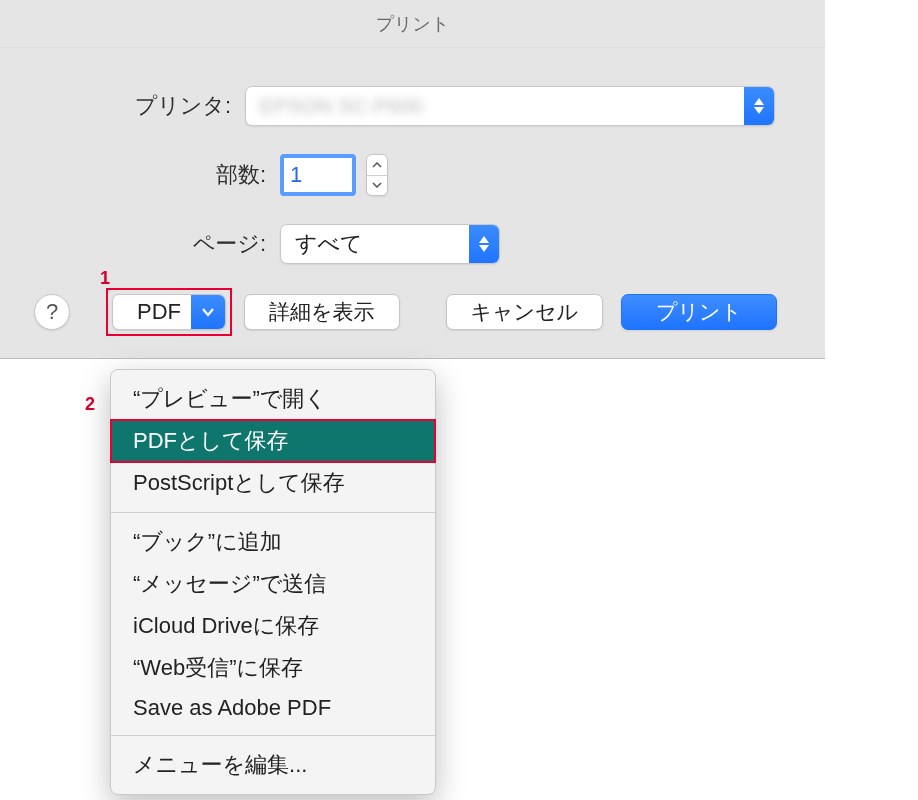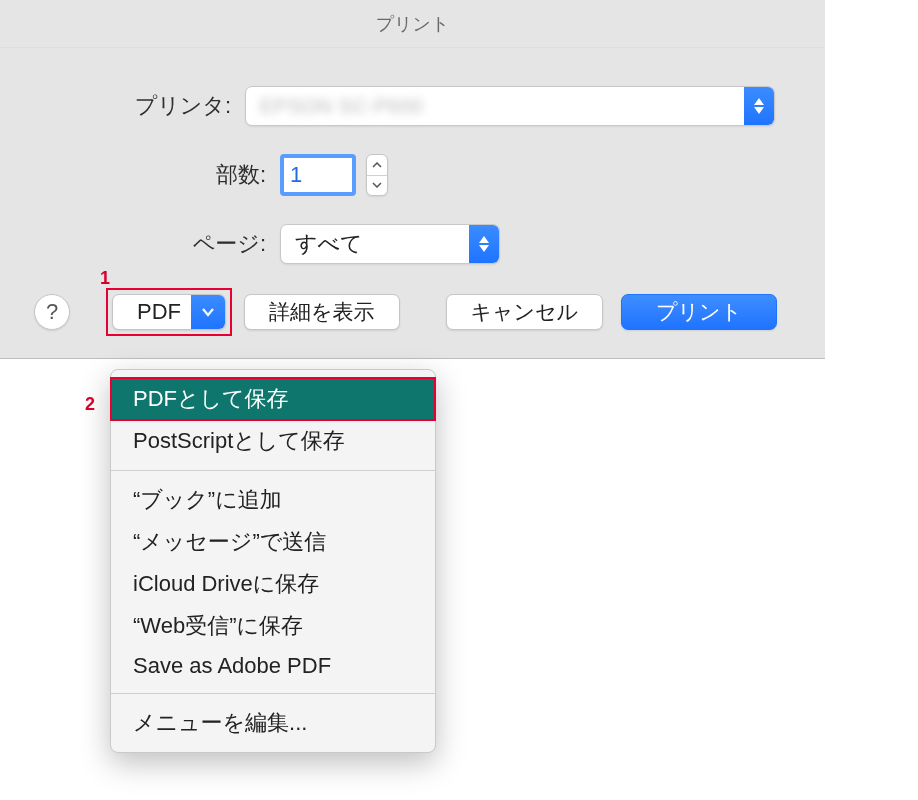--- a/index.html
+++ b/index.html
@@ -339,20 +339,21 @@
       <span>キャンセル</span>
     </div>
     <div class="mac-btn primary">
       <span>プリント</span>
     </div>
   </div>
 </div>
 
 <div class="menu">
   <span class="annotation-num" style="top:24px; left:-26px;">2</span>
+  <div class="menu-item"><span>“プレビュー”で開く</span></div>
   <div class="menu-item selected">
     <span>PDFとして保存</span>
     <div class="red-box"></div>
   </div>
   <div class="menu-item"><span>PostScriptとして保存</span></div>
   <div class="menu-sep"></div>
   <div class="menu-item"><span>“ブック”に追加</span></div>
   <div class="menu-item"><span>“メッセージ”で送信</span></div>
   <div class="menu-item"><span>iCloud Driveに保存</span></div>
   <div class="menu-item"><span>“Web受信”に保存</span></div>

